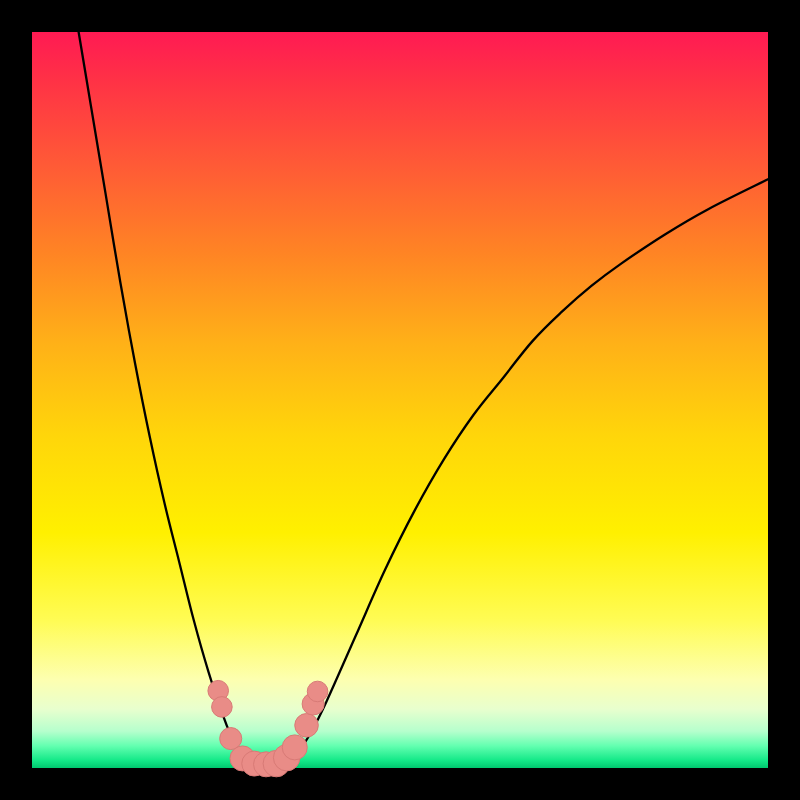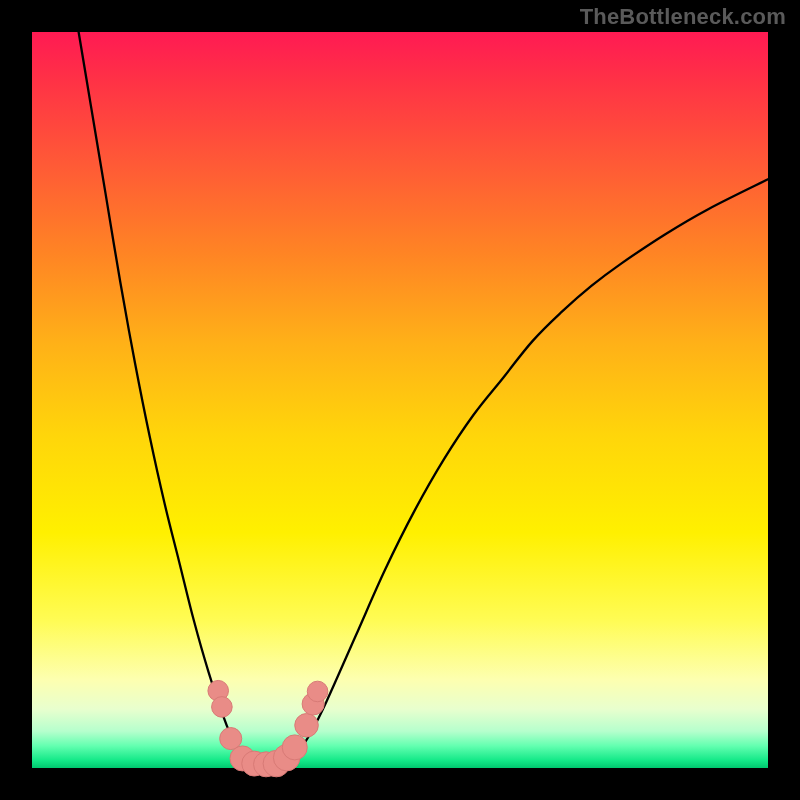--- a/index.html
+++ b/index.html
@@ -59,21 +59,20 @@
     width: 800px;
     height: 800px;
     pointer-events: none;
   }
 </style>
 </head>
 <body>
 
 <div class="frame">
   <div class="plot-area"></div>
-  <div class="watermark">TheBottleneck.com</div>
   <svg class="curves" viewBox="0 0 800 800">
     <g id="curve-layer">
         <path d="M 76.16 17.28 C 78.81 33.18, 85.58 73.80, 90.88 105.60 C 96.18 137.40, 100.30 162.12, 105.60 193.92 C 110.90 225.72, 115.02 251.77, 120.32 282.24 C 125.62 312.71, 129.74 335.38, 135.04 363.20 C 140.34 391.02, 144.46 411.63, 149.76 436.80 C 155.06 461.97, 159.18 480.52, 164.48 503.04 C 169.78 525.56, 173.90 540.72, 179.20 561.92 C 184.50 583.12, 188.62 600.93, 193.92 620.80 C 199.22 640.67, 203.34 655.10, 208.64 672.32 C 213.94 689.54, 219.39 705.22, 223.36 716.48 C 227.33 727.74, 228.07 728.92, 230.72 734.88 C 233.37 740.84, 235.43 745.23, 238.08 749.60 C 240.73 753.97, 242.79 756.52, 245.44 759.17 C 248.09 761.82, 250.15 763.13, 252.80 764.32 C 255.45 765.51, 257.51 765.53, 260.16 765.79 C 262.81 766.06, 264.87 765.79, 267.52 765.79 C 270.17 765.79, 272.23 766.06, 274.88 765.79 C 277.53 765.53, 278.27 766.57, 282.24 764.32 C 286.21 762.07, 291.66 759.24, 296.96 753.28 C 302.26 747.32, 306.38 740.47, 311.68 731.20 C 316.98 721.93, 318.45 718.98, 326.40 701.76 C 334.35 684.54, 345.24 659.37, 355.84 635.52 C 366.44 611.67, 374.68 591.80, 385.28 569.28 C 395.88 546.76, 404.12 530.27, 414.72 510.40 C 425.32 490.53, 433.56 476.10, 444.16 458.88 C 454.76 441.66, 463.00 429.29, 473.60 414.72 C 484.20 400.15, 492.44 391.17, 503.04 377.92 C 513.64 364.67, 521.88 353.04, 532.48 341.12 C 543.08 329.20, 551.32 321.62, 561.92 311.68 C 572.52 301.74, 580.76 294.53, 591.36 285.92 C 601.96 277.31, 607.55 273.11, 620.80 263.84 C 634.05 254.57, 649.06 244.34, 664.96 234.40 C 680.86 224.46, 690.57 218.58, 709.12 208.64 C 727.67 198.70, 757.40 184.50, 768.00 179.20" fill="none" stroke="#000000" stroke-width="2.3" stroke-linecap="round"></path>
       </g>
     <g id="marker-layer">
         <circle cx="218.21" cy="690.72" r="10.30" fill="#e98c87" stroke="#d87a76" stroke-width="1"></circle>
         <circle cx="221.89" cy="706.91" r="10.30" fill="#e98c87" stroke="#d87a76" stroke-width="1"></circle>
         <circle cx="230.72" cy="738.56" r="11.04" fill="#e98c87" stroke="#d87a76" stroke-width="1"></circle>
         <circle cx="242.50" cy="758.43" r="12.51" fill="#e98c87" stroke="#d87a76" stroke-width="1"></circle>
         <circle cx="254.27" cy="763.58" r="12.51" fill="#e98c87" stroke="#d87a76" stroke-width="1"></circle>

